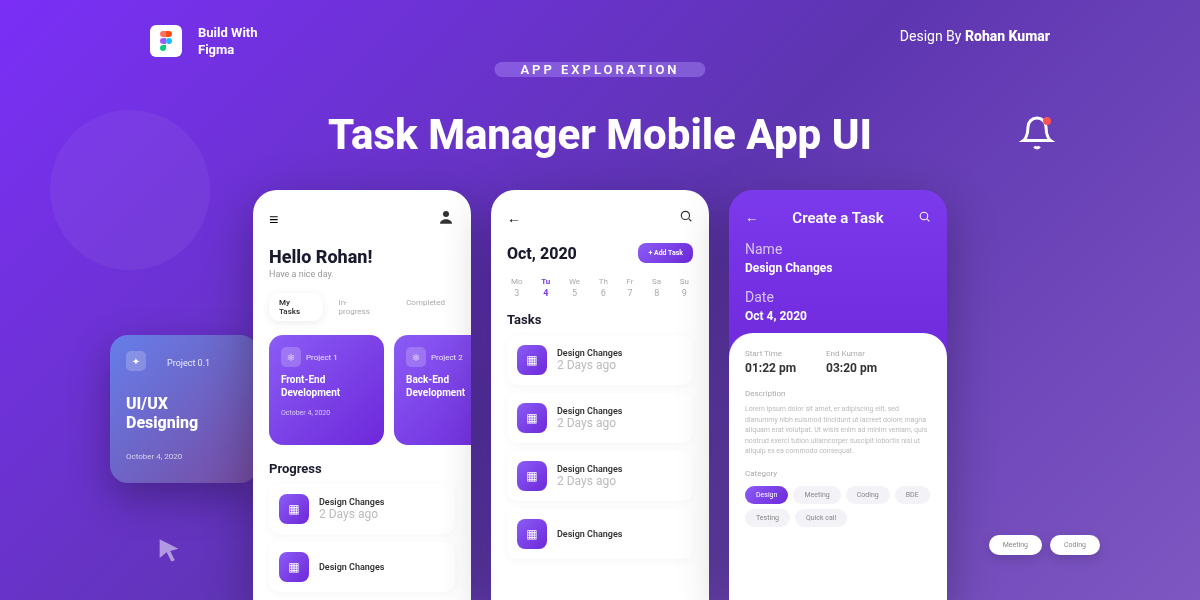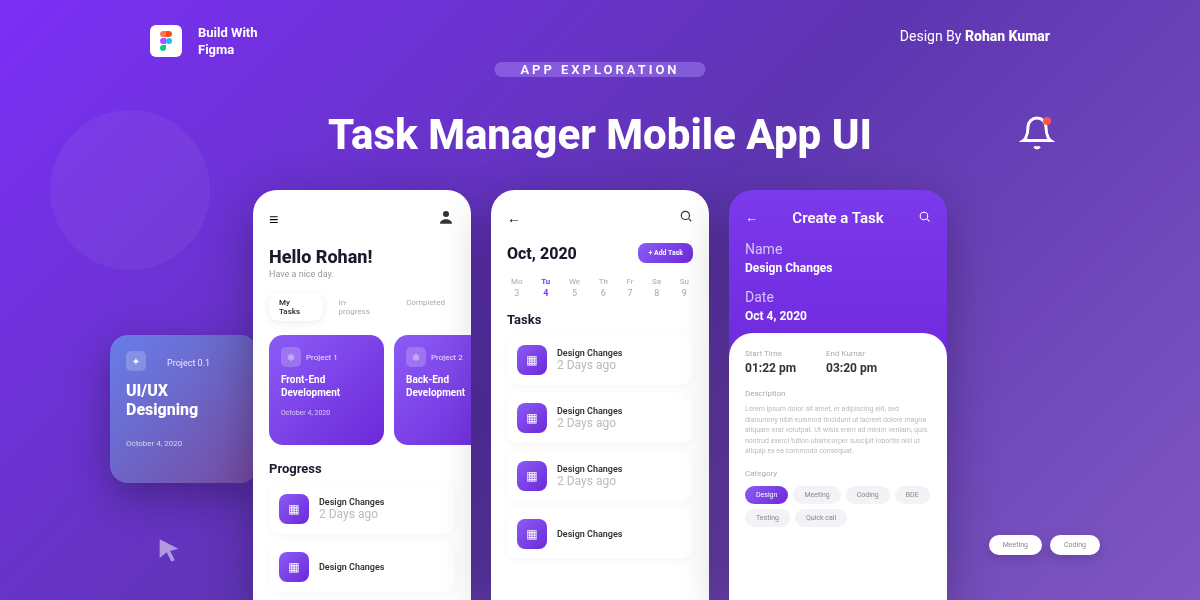--- a/index.html
+++ b/index.html
@@ -32,21 +32,21 @@
 .card-date{font-size:7px;opacity:0.7;margin-top:10px}
 .section-title{font-size:13px;font-weight:700;color:#1a1a2e;margin:8px 0}
 .task-item{display:flex;align-items:center;gap:10px;padding:10px;background:#fff;border-radius:10px;margin-bottom:8px;box-shadow:0 2px 8px rgba(0,0,0,0.04)}
 .task-icon{width:30px;height:30px;background:linear-gradient(135deg,#8b5cf6,#6d28d9);border-radius:8px;display:flex;align-items:center;justify-content:center;color:#fff;font-size:12px}
 .task-text{flex:1}
 .task-name{font-size:9px;font-weight:600;color:#333}
 .task-sub{font-size:12px;color:#bbb}
 .float-card{position:absolute;top:335px;left:110px;width:148px;height:148px;background:linear-gradient(135deg,#667eea,#764ba2);border-radius:18px;padding:16px;color:#fff;box-shadow:0 15px 40px rgba(0,0,0,0.3)}
 .float-card .card-icon{margin-bottom:3px}
 .float-proj{font-size:9px;opacity:0.85;display:inline-block;margin-left:21px}
-.float-title{font-size:16px;font-weight:800;margin-top:7px;line-height:1.2}
+.float-title{font-size:16px;font-weight:800;margin-top:20px;line-height:1.2}
 .float-date{font-size:8px;opacity:0.7;margin-top:20px}
 .month{font-size:16px;font-weight:800;color:#1a1a2e}
 .addbtn{background:linear-gradient(135deg,#8b5cf6,#6d28d9);color:#fff;font-size:7px;padding:6px 10px;border-radius:8px;font-weight:600}
 .cal{display:flex;justify-content:space-between;margin:14px 0;padding:0 4px}
 .cal-day{text-align:center;font-size:8px;color:#aaa}
 .cal-day.active{color:#7c3aed;font-weight:700}
 .cal-date{font-size:9px;margin-top:2px}
 .phone3{background:linear-gradient(180deg,#7c3aed 0%,#6d28d9 45%,#fff 45%);padding:0}
 .p3top{padding:18px 16px;color:#fff}
 .p3title{text-align:center;font-size:15px;font-weight:600;flex:1}

